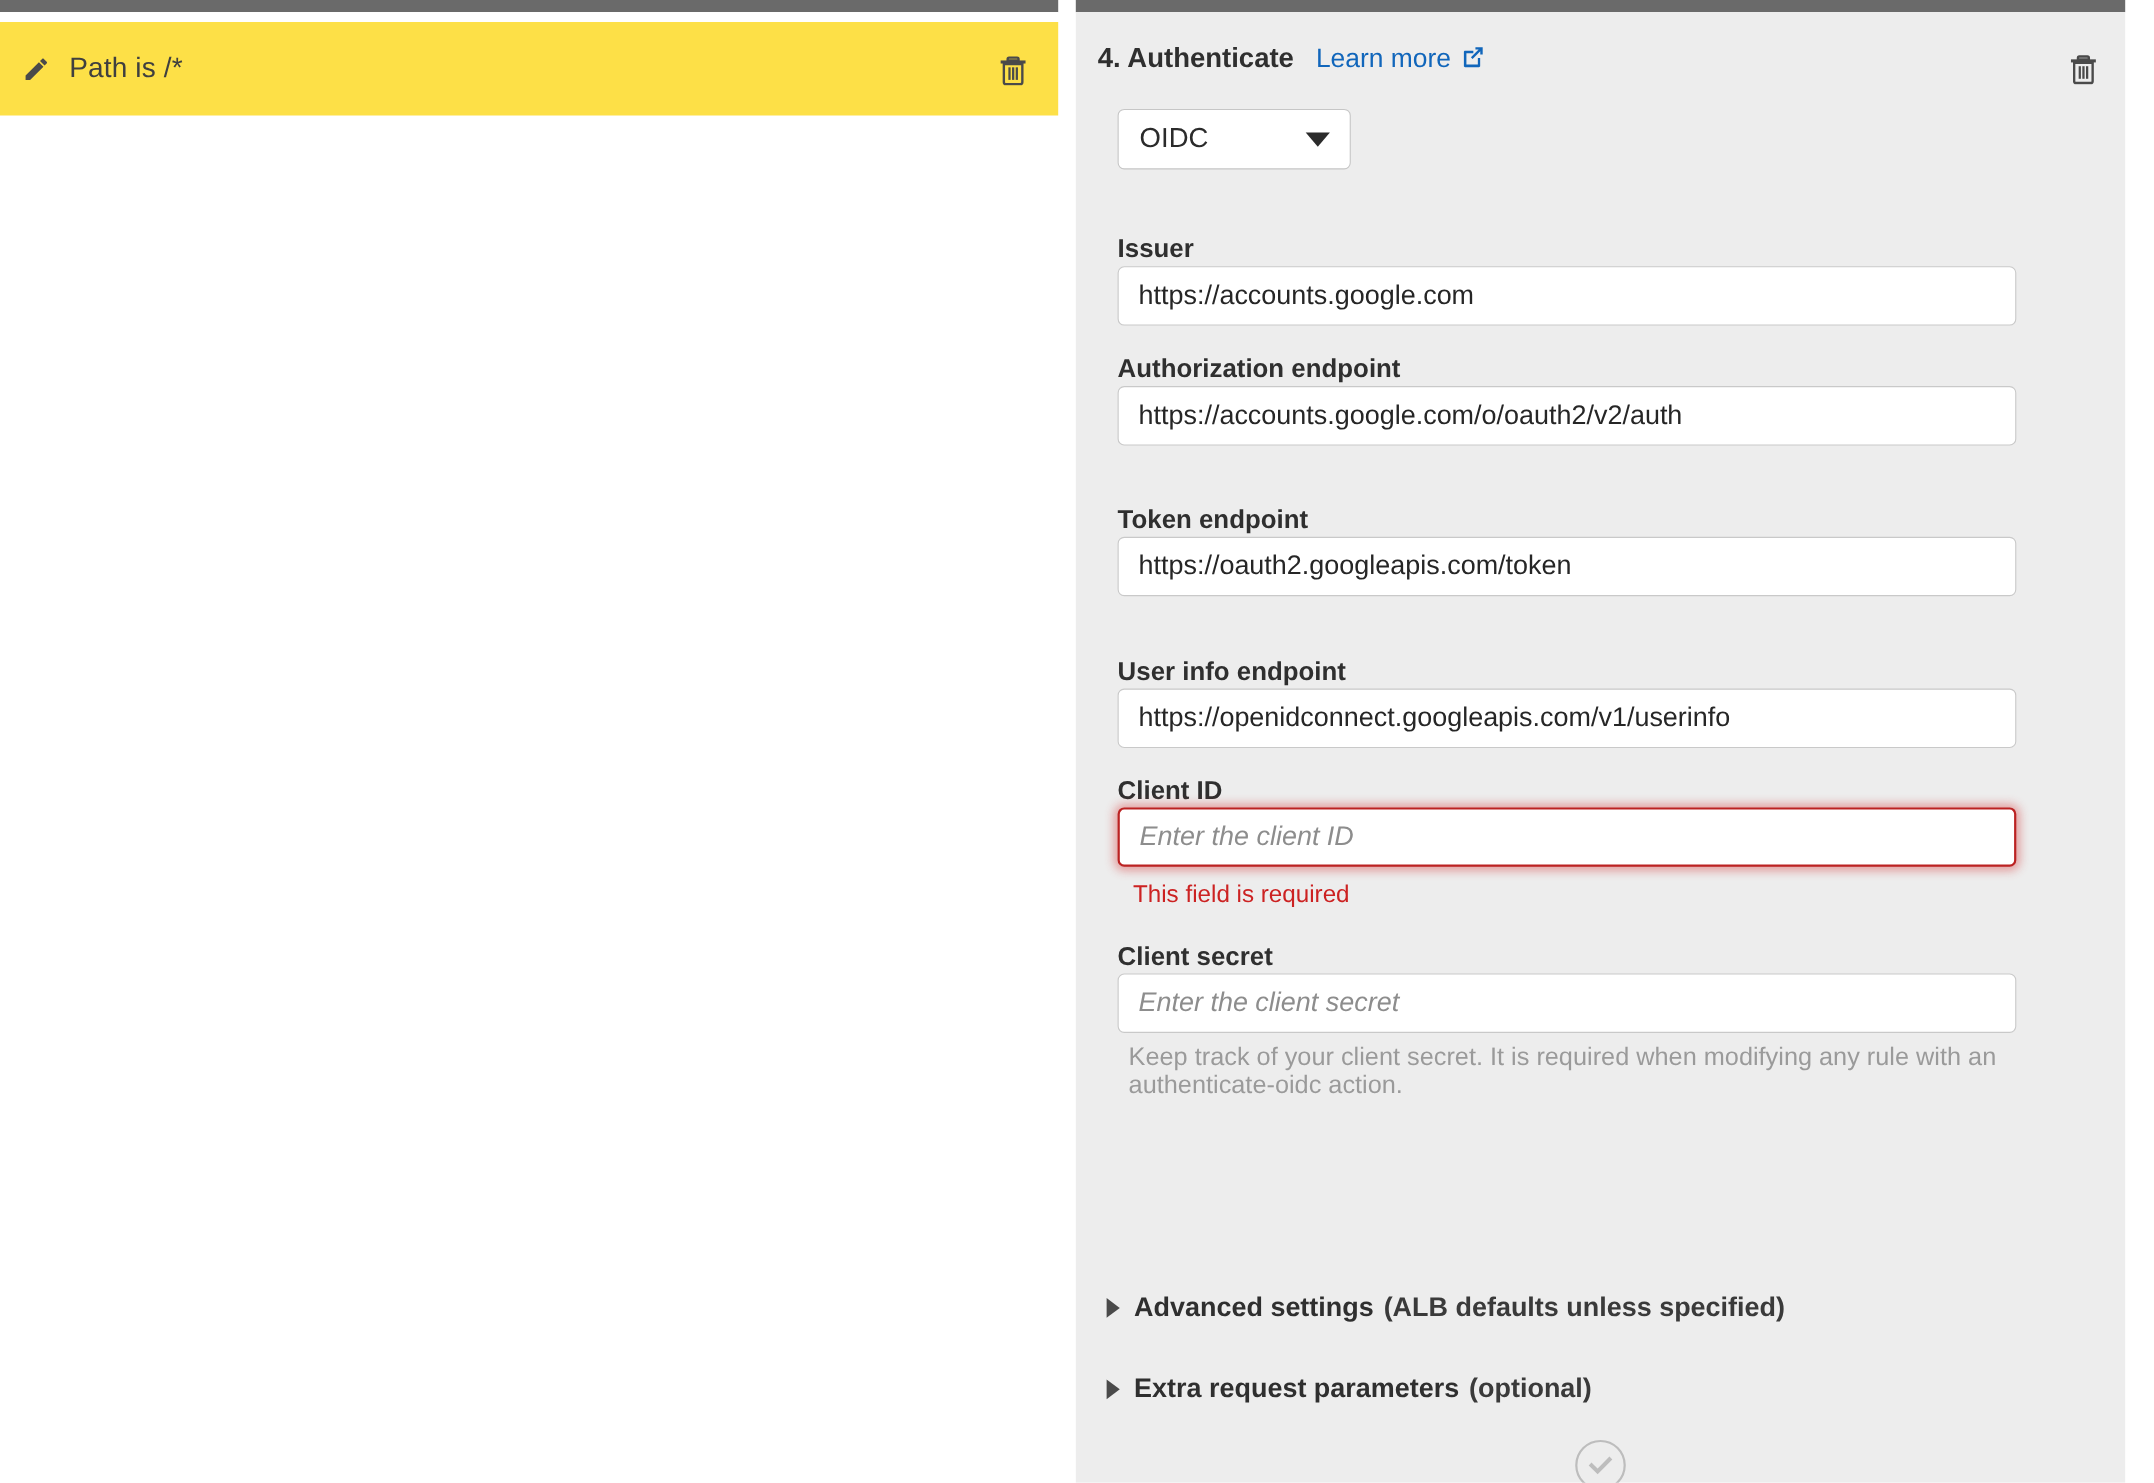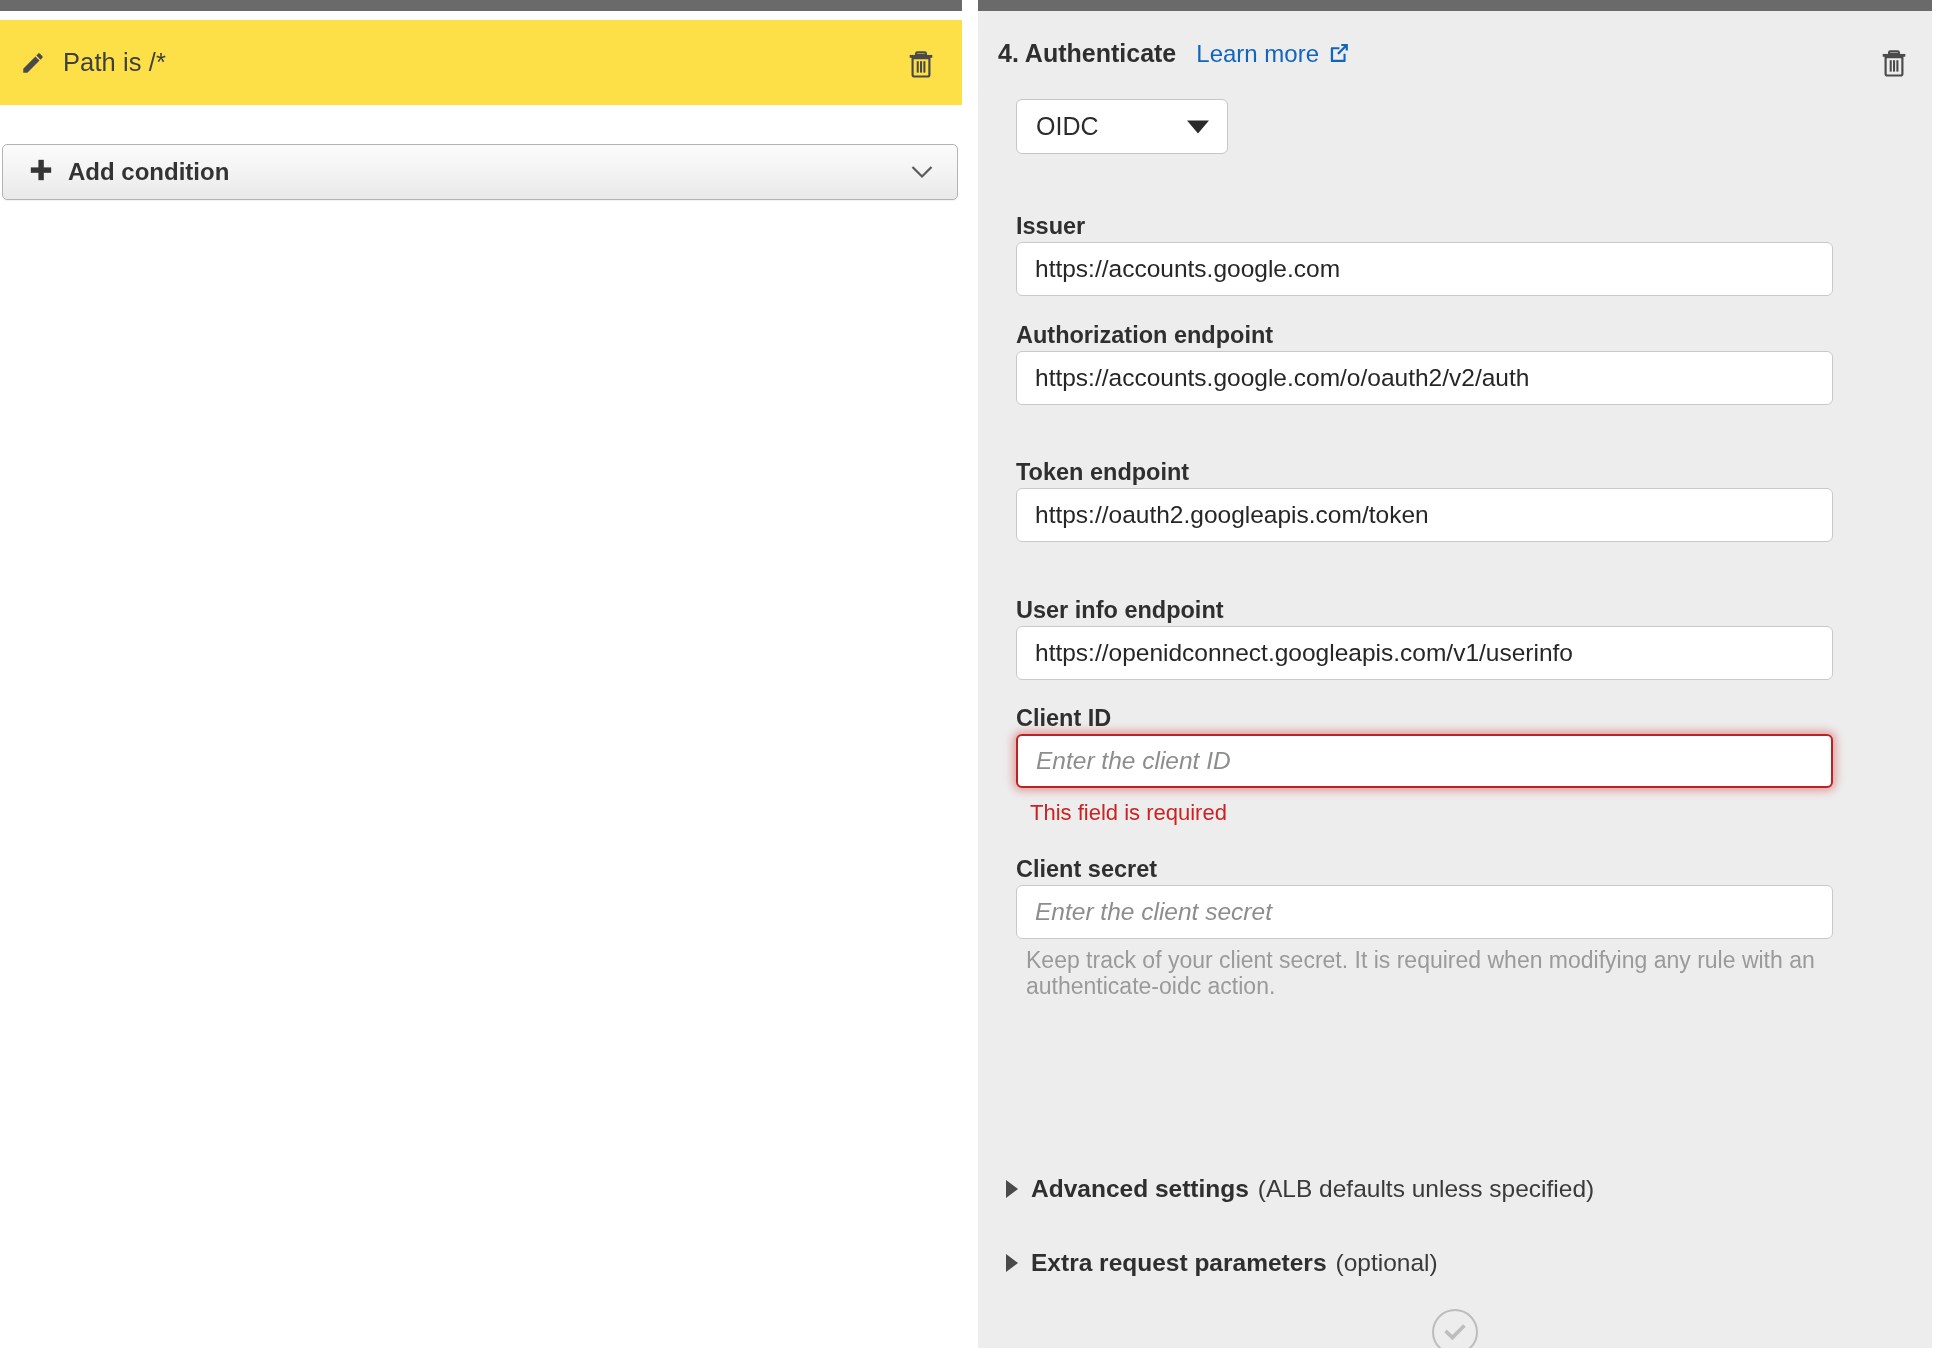--- a/index.html
+++ b/index.html
@@ -261,21 +261,21 @@
     margin-right: 13px;
     display: block;
   }
   .disclosure-strong {
     font-size: 24.5px;
     font-weight: bold;
     color: #2f2f2f;
   }
   .disclosure-weak {
     font-size: 24.5px;
-    font-weight: normal;
+    font-weight: bold;
     color: #3a3a3a;
     margin-left: 9px;
   }
 
   .valid-check {
     position: absolute;
     left: 50%;
     transform: translateX(-50%);
     top: 1298px;
     width: 46px;
@@ -310,34 +310,20 @@
             <rect x="1.5" y="4.6" width="21" height="2.6" fill="#4a4a4a"></rect>
             <path d="M8.6 2.2h6.8c.7 0 1.2.5 1.2 1.2v1.2H7.4V3.4c0-.7.5-1.2 1.2-1.2z" fill="none" stroke="#4a4a4a" stroke-width="2"></path>
             <path d="M4.2 7.6h15.6V23c0 .9-.7 1.6-1.6 1.6H5.8c-.9 0-1.6-.7-1.6-1.6V7.6z" fill="none" stroke="#4a4a4a" stroke-width="2"></path>
             <rect x="8" y="10.4" width="1.9" height="10.6" fill="#4a4a4a"></rect>
             <rect x="11.1" y="10.4" width="1.9" height="10.6" fill="#4a4a4a"></rect>
             <rect x="14.2" y="10.4" width="1.9" height="10.6" fill="#4a4a4a"></rect>
           </svg>
         </span>
       </div>
 
-      <div class="add-condition-btn">
-        <span class="plus">
-          <svg width="26" height="26" viewBox="0 0 24 24" aria-hidden="true">
-            <rect x="9.6" y="2.6" width="5" height="18.8" fill="#353535"></rect>
-            <rect x="2.6" y="9.6" width="18.8" height="5" fill="#353535"></rect>
-          </svg>
-        </span>
-        <span class="add-condition-label">Add condition</span>
-        <span class="add-condition-chev">
-          <svg width="22" height="14" viewBox="0 0 22 14" aria-hidden="true">
-            <path d="M1.5 2 L11 11.5 L20.5 2" fill="none" stroke="#5a5a5a" stroke-width="2.2"></path>
-          </svg>
-        </span>
-      </div>
 
     </div>
   </div>
 
   <div class="panel" id="right-panel">
     <div class="panel-topbar"></div>
     <div class="panel-body">
 
       <div class="action-header">
         <span class="action-title">4. Authenticate</span>

